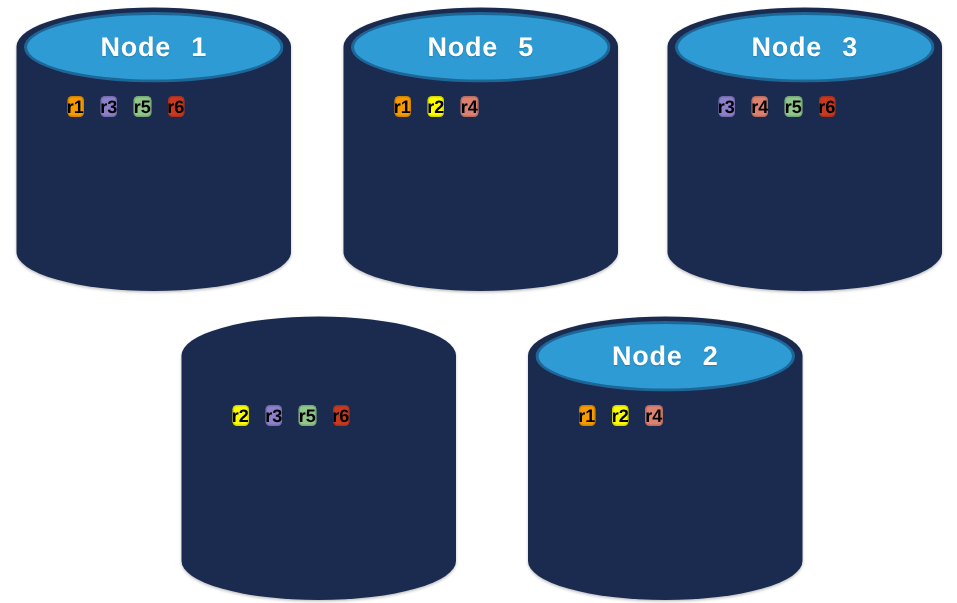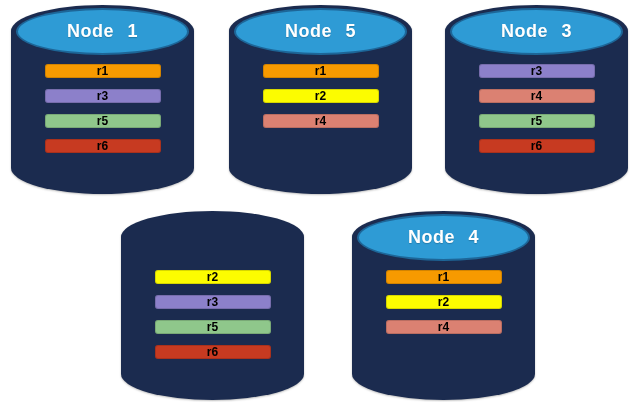--- a/index.html
+++ b/index.html
@@ -57,21 +57,21 @@
     text-shadow: 0 1px 1px rgba(0,0,0,0.2);
     user-select: none;
   }
   .bars {
     position: absolute;
     top: 59px;
     left: 50%;
     transform: translateX(-50%);
     width: 116px;
     display: flex;
-    flex-direction: column;
+    flex-direction: row;
     gap: 11px;
   }
   .replica-bar {
     height: 14px;
     line-height: 14px;
     border-radius: 3px;
     text-align: center;
     font-size: 12px;
     font-weight: bold;
     color: var(--replica-label-color, #000000);
@@ -128,21 +128,21 @@
       <div class="replica-bar" style="background: rgb(252, 252, 0);">r2</div>
       <div class="replica-bar" style="background: rgb(140, 128, 202);">r3</div>
       <div class="replica-bar" style="background: rgb(143, 199, 139);">r5</div>
       <div class="replica-bar" style="background: rgb(199, 58, 33);">r6</div>
     </div>
   </div>
 
   <div class="cylinder pos-n5">
     <div class="cyl-body"></div>
     <div class="cyl-top">
-      <span class="node-label">Node 4</span>
+      <span class="node-label">Node 2</span>
     </div>
     <div class="bars">
       <div class="replica-bar" style="background: rgb(247, 154, 0);">r1</div>
       <div class="replica-bar" style="background: rgb(252, 252, 0);">r2</div>
       <div class="replica-bar" style="background: rgb(219, 129, 114);">r4</div>
     </div>
   </div>
 
 </div>
 

